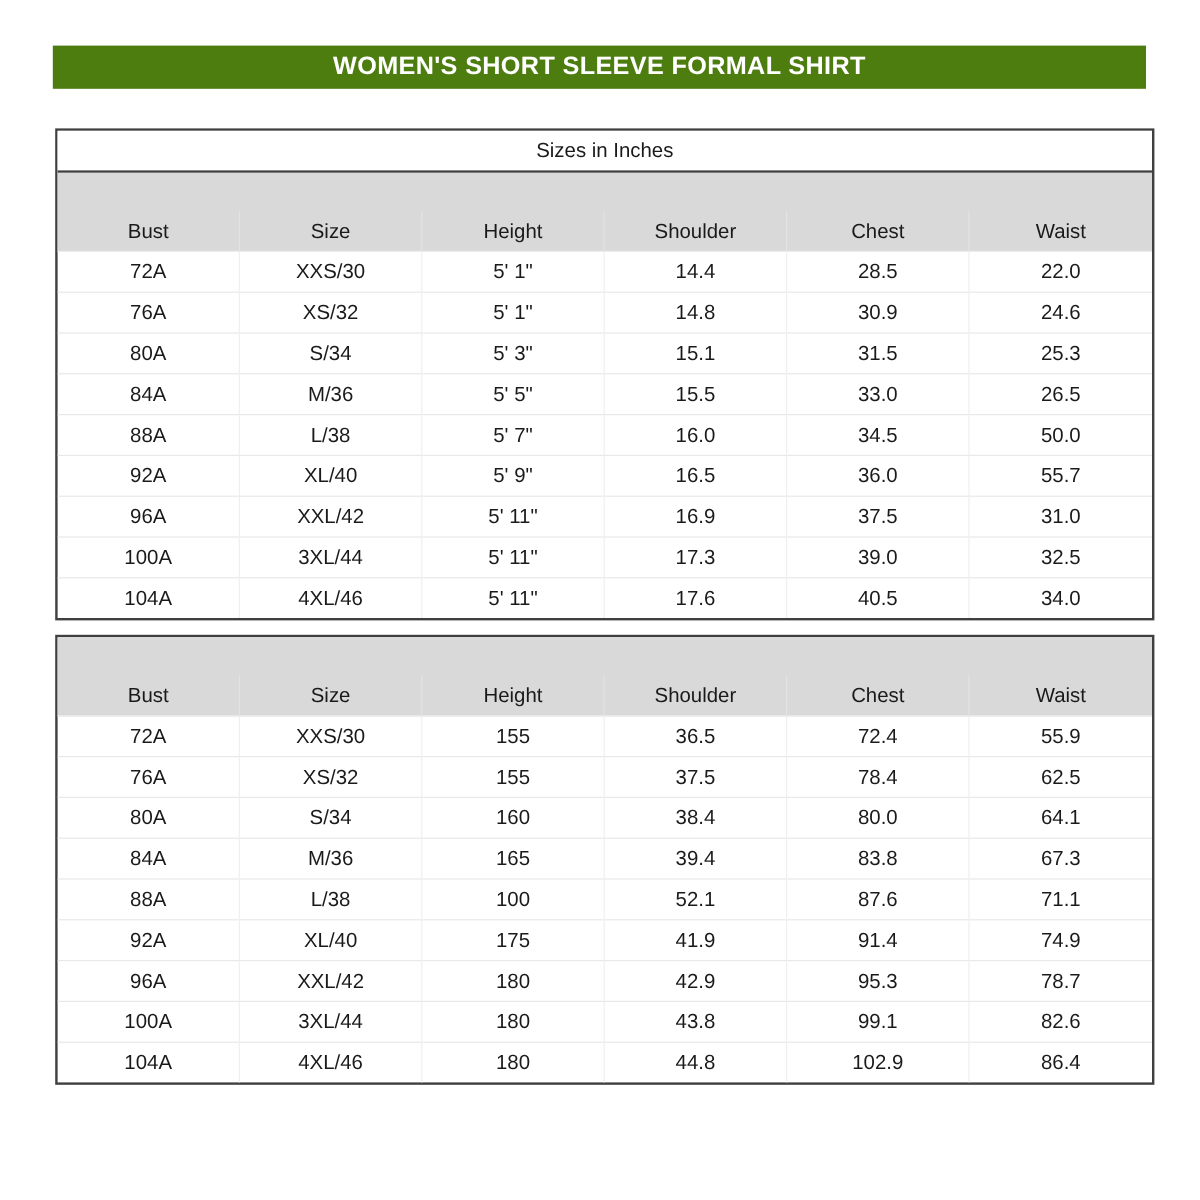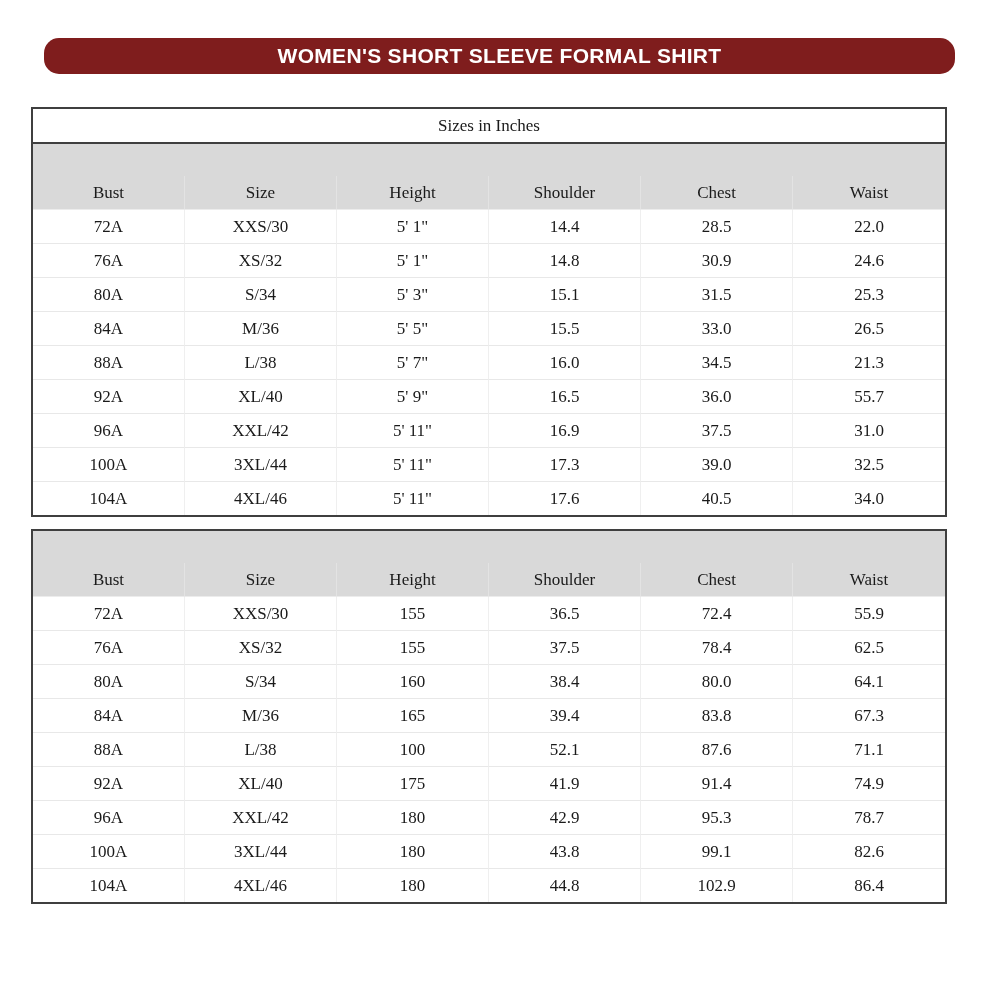--- a/index.html
+++ b/index.html
@@ -18,37 +18,35 @@
     height: 1000px;
     background: #ffffff;
     overflow: hidden;
   }
   .title-bar {
     position: absolute;
     left: 44px;
     top: 38px;
     width: 911px;
     height: 36px;
-    background: #7f1d1d;
+    background: #4d7c0f;
     color: #ffffff;
     display: flex;
     align-items: center;
     justify-content: center;
     font-weight: bold;
     font-size: 21px;
     letter-spacing: 0.3px;
-    border-radius: 15px;
   }
   .size-table {
     position: absolute;
-    left: 31px;
+    left: 46px;
     width: 912px;
     background: #ffffff;
     border: 2px solid #3f3f3f;
-    font-family: Liberation Serif, serif;
   }
   .size-table.t0 { top: 107px; }
   .size-table.t1 { top: 529px; }
   .tcaption {
     height: 33px;
     display: flex;
     align-items: center;
     justify-content: center;
     font-size: 17px;
     border-bottom: 2px solid #3f3f3f;
@@ -133,21 +131,21 @@
           <div class="cell">15.5</div>
           <div class="cell">33.0</div>
           <div class="cell">26.5</div>
         </div>
         <div class="trow">
           <div class="cell">88A</div>
           <div class="cell">L/38</div>
           <div class="cell">5' 7"</div>
           <div class="cell">16.0</div>
           <div class="cell">34.5</div>
-          <div class="cell">21.3</div>
+          <div class="cell">50.0</div>
         </div>
         <div class="trow">
           <div class="cell">92A</div>
           <div class="cell">XL/40</div>
           <div class="cell">5' 9"</div>
           <div class="cell">16.5</div>
           <div class="cell">36.0</div>
           <div class="cell">55.7</div>
         </div>
         <div class="trow">

